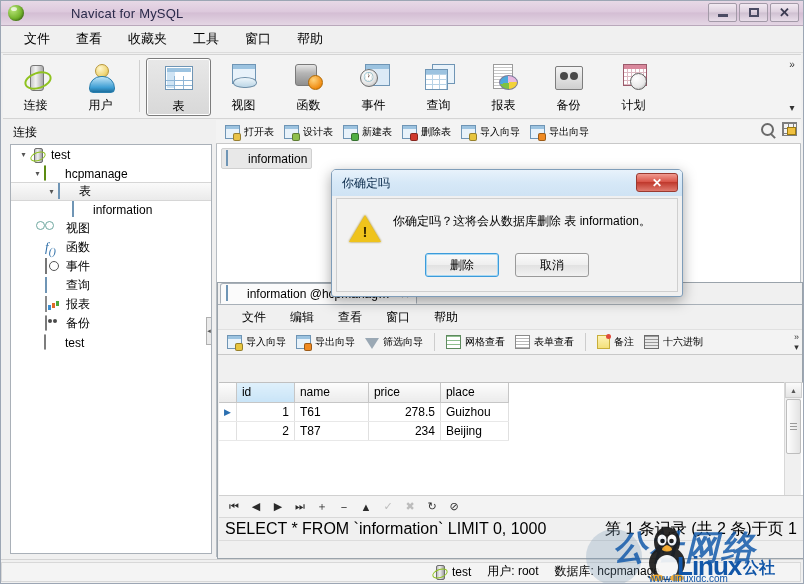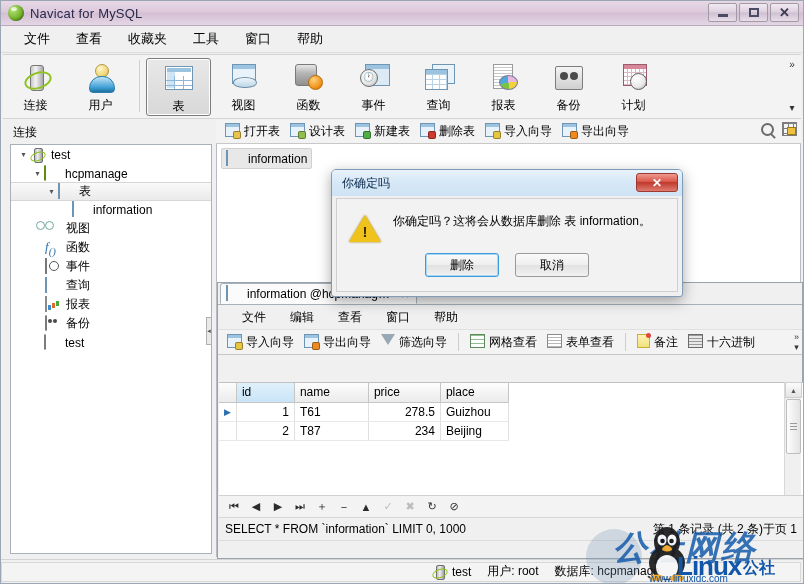--- a/index.html
+++ b/index.html
@@ -17,21 +17,21 @@
     background: #f0f0f0;
     border: 1px solid #9ca6b4;
     overflow: hidden;
   }
 
   
   .titlebar {
     position: absolute; left: 0; top: 0; width: 802px; height: 25px;
     background: linear-gradient(to bottom, #e7d9e6 0%, #ddc9dd 45%, #d4bed4 50%, #e4d6e4 100%);
     border-bottom: 1px solid #b9a8bb;
-    display: flex; align-items: center;
+    display: flex; align-items: center; gap: 41px;
   }
   .title-icon {
     width: 16px; height: 16px; margin-left: 7px; margin-right: 6px;
     border-radius: 50%;
     background: radial-gradient(circle at 32% 30%, #b9e47a 0%, #76b52e 55%, #3d7a12 100%);
     box-shadow: inset -1px -1px 2px rgba(0,0,0,.25);
     position: relative;
   }
   .title-icon::after {
     content: ""; position: absolute; left: 3px; top: 2px;
@@ -234,21 +234,21 @@
     border: 1px solid #5f5f5f;
   }
 
   
   .actionbar {
     position: absolute; left: 215px; top: 119px; width: 585px; height: 24px;
     background: #f3f3f3;
     display: flex; align-items: center; padding-left: 4px;
     border-bottom: 1px solid #c8c8c8;
   }
-  .ab-item { display: flex; align-items: flex-start; padding: 2px 5px; cursor: default; font-size: 12px; }
+  .ab-item { display: flex; align-items: flex-end; padding: 2px 5px; cursor: default; font-size: 10px; }
   .ab-ico {
     width: 15px; height: 14px; margin-right: 4px; position: relative;
     background: #fff; border: 1px solid #6f95b5;
     background-image: linear-gradient(to bottom, #9cc3e0 0, #9cc3e0 3px, #e8f2fa 3px);
   }
   .ab-ico .badge {
     position: absolute; right: -2px; bottom: -3px; width: 8px; height: 8px;
     border-radius: 2px; border: 1px solid rgba(0,0,0,.35);
     font-size: 7px; line-height: 6px; text-align: center; color: #fff;
   }
@@ -527,21 +527,21 @@
   }
   .nb {
     width: 20px; height: 18px; display: flex; align-items: center; justify-content: center;
     font-size: 11px; color: #2b2b2b;
   }
   .nb.dim { color: #bcbcbc; }
   .sqlbar {
     position: absolute; left: 1px; bottom: 18px; width: 584px; height: 23px;
     background: #f0f0f0; border-top: 1px solid #d8d8d8;
     display: flex; align-items: center; padding: 8px 6px;
-    font-size: 12px;
+    font-size: 16px;
   }
   .sqlbar .sqltext { flex: 1; }
   .sqlbar .recinfo { color: #000; }
   .iw-statusline {
     position: absolute; left: 1px; bottom: 0; width: 584px; height: 18px;
     background: #f0f0f0; border-top: 1px solid #dcdcdc;
   }
 
   
   .dlg {

